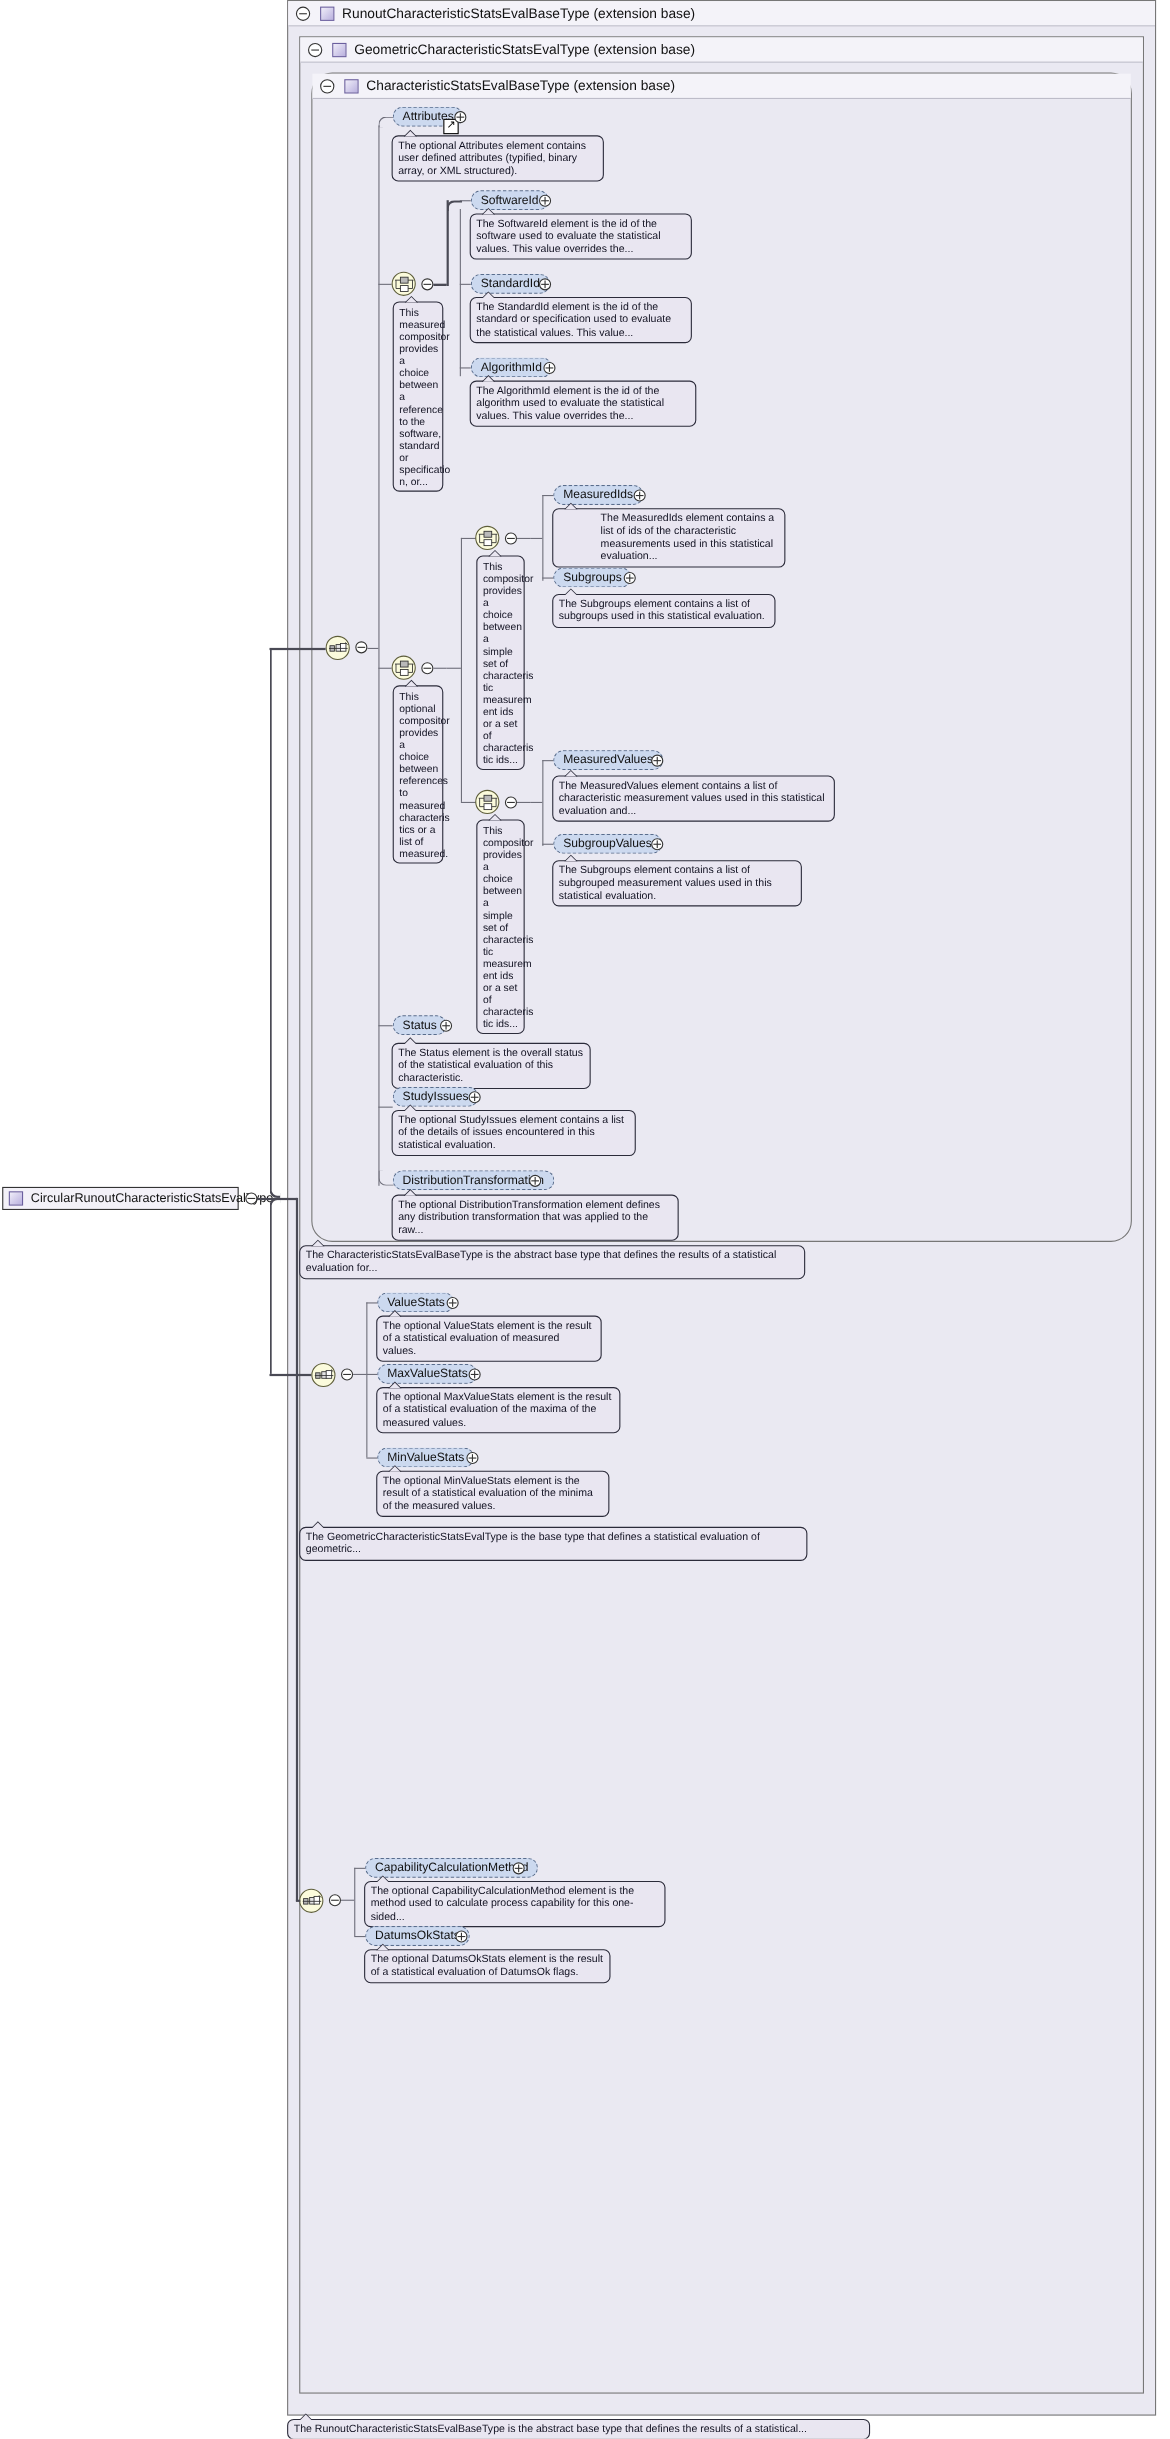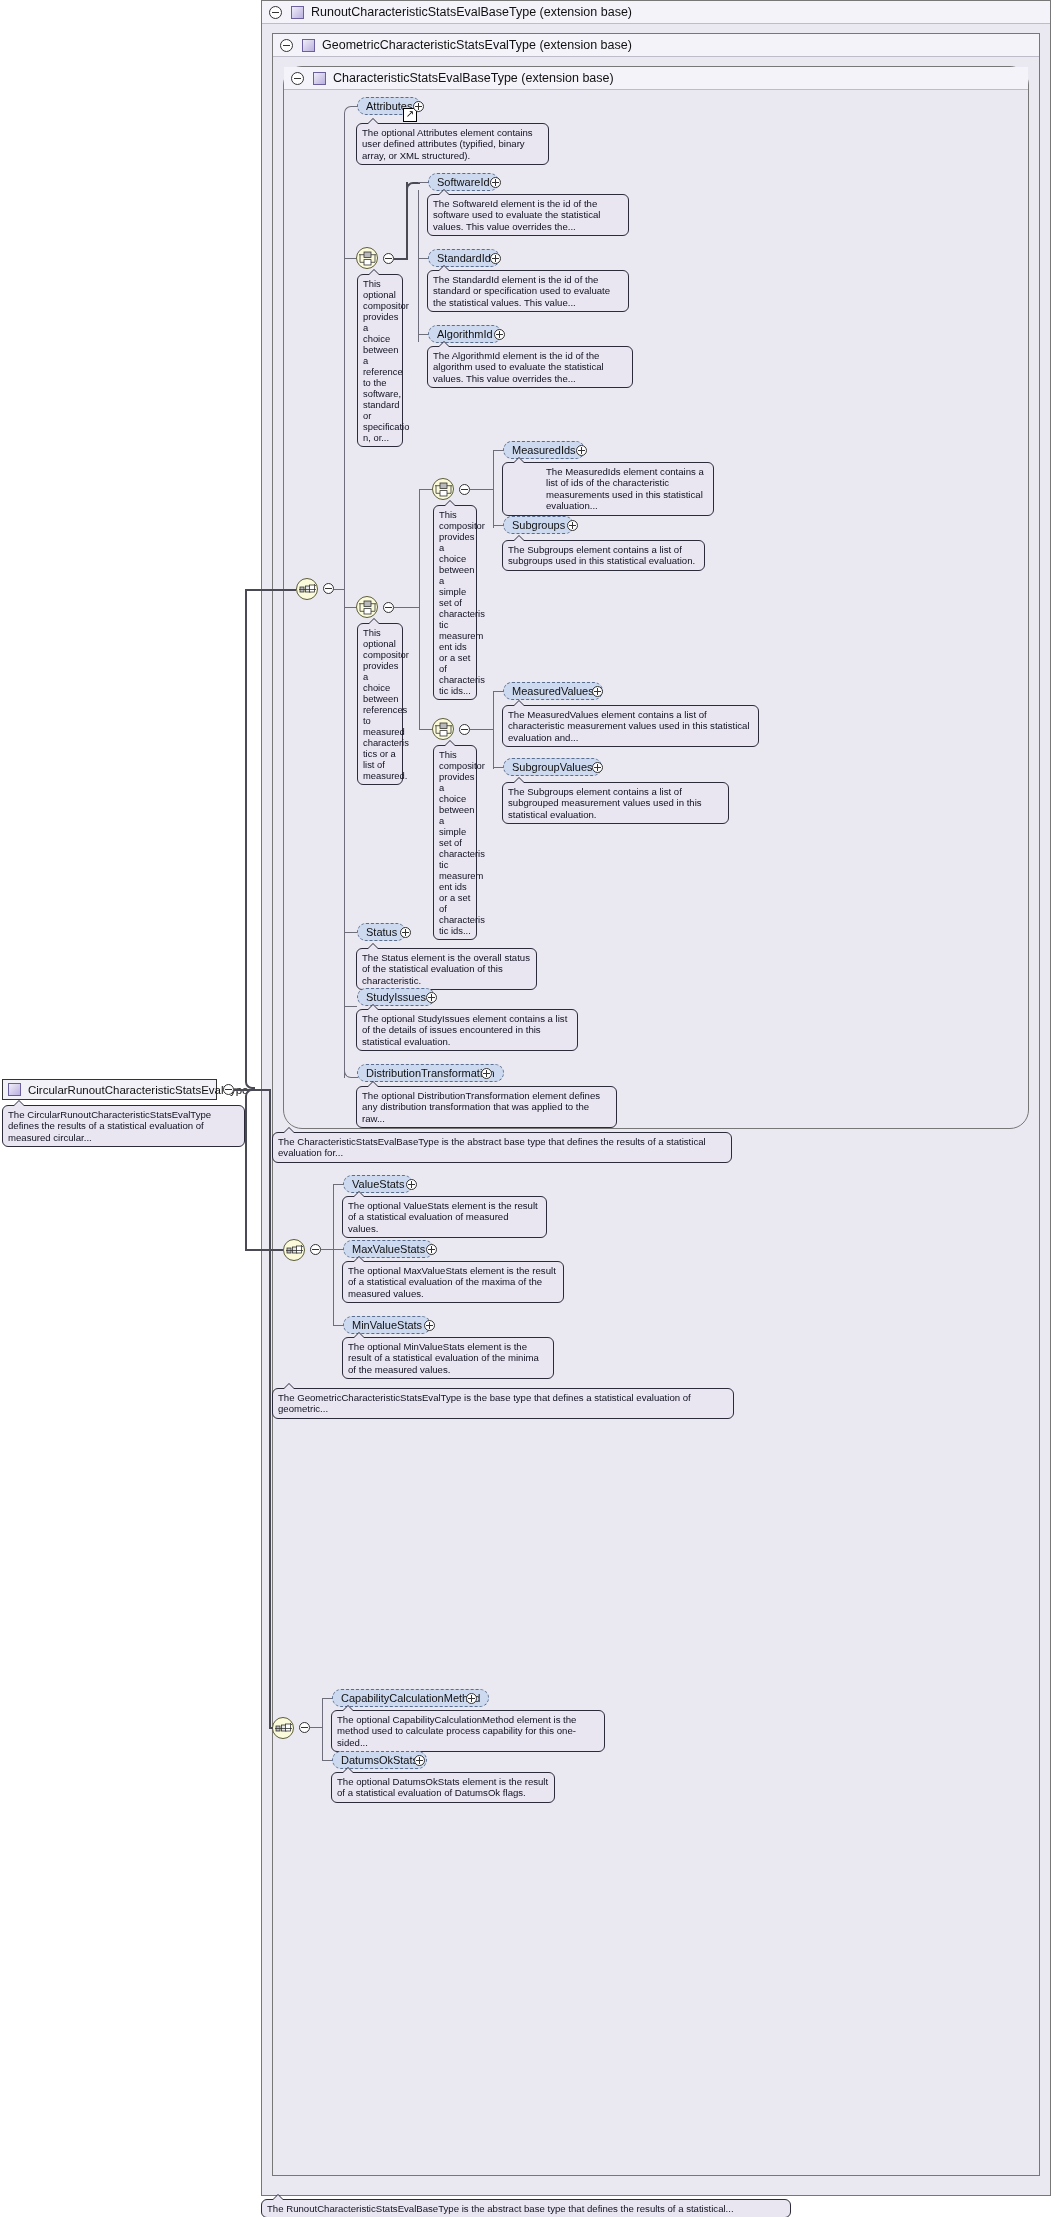--- a/index.html
+++ b/index.html
@@ -98,21 +98,20 @@
       <div class="swatch"></div>
       <span class="panel-title">CharacteristicStatsEvalBaseType (extension base)</span>
     </div>
   </div>
 
   <div class="rootbox" style="left:2px;top:1079px;width:215px;">
     <div class="swatch" style="margin-left:5px;"></div>
     <span class="lbl">CircularRunoutCharacteristicStatsEvalType</span>
   </div>
   <div class="tog" style="left:223px;top:1084px;"></div>
-  <div class="doc" style="left:2px;top:1105px;width:243px;">The CircularRunoutCharacteristicStatsEvalType defines the results of a statistical evaluation of measured circular...</div>
 
   <div class="ln thick lnh" style="left:234px;top:1089px;width:36px;"></div>
 
   <div class="comp" style="left:272px;top:1717px;">
     <svg width="18" height="18" viewBox="0 0 18 18">
       <rect x="1" y="6" width="4" height="5" fill="#b9b9b9" stroke="#333" stroke-width="0.8"></rect>
       <rect x="6.5" y="5" width="4.5" height="6" fill="#e4e4e4" stroke="#333" stroke-width="0.8"></rect>
       <rect x="10.5" y="4" width="5" height="7" fill="#fff" stroke="#333" stroke-width="0.8"></rect>
       <line x1="0" y1="8.5" x2="17" y2="8.5" stroke="#333" stroke-width="0.8"></line>
       <line x1="15" y1="3" x2="17" y2="5" stroke="#333" stroke-width="0.8"></line>
@@ -212,21 +211,21 @@
       <rect x="5" y="9.6" width="7" height="5.4" fill="#fff" stroke="#333" stroke-width="0.8"></rect>
       <line x1="0" y1="4.7" x2="5" y2="4.7" stroke="#333" stroke-width="0.8"></line>
       <line x1="12" y1="4.7" x2="17" y2="4.7" stroke="#333" stroke-width="0.8"></line>
       <line x1="1" y1="4.7" x2="1" y2="12.3" stroke="#333" stroke-width="0.8"></line>
       <line x1="1" y1="12.3" x2="5" y2="12.3" stroke="#333" stroke-width="0.8"></line>
       <line x1="16" y1="4.7" x2="16" y2="12.3" stroke="#333" stroke-width="0.8"></line>
       <line x1="12" y1="12.3" x2="16" y2="12.3" stroke="#333" stroke-width="0.8"></line>
     </svg>
   </div>
   <div class="tog" style="left:383px;top:253px;"></div>
-  <div class="doc narrow" style="left:357px;top:274px;width:46px;">This optional compositor provides a choice between a reference to the software, standard or specificatio n, or...</div>
+  <div class="doc narrow" style="left:357px;top:274px;width:46px;">This measured compositor provides a choice between a reference to the software, standard or specificatio n, or...</div>
 
   <div class="ln lnh" style="left:394px;top:258px;width:12px;"></div>
   <div class="ln lnv" style="left:418px;top:190px;height:152px;"></div>
   <div class="corner thick tl" style="left:406px;top:182px;width:14px;height:10px;border-right:none;border-bottom:none;"></div>
   <div class="ln thick lnv" style="left:406px;top:182px;height:78px;"></div>
   <div class="ln thick lnh" style="left:394px;top:258px;width:12px;"></div>
   <div class="ln lnh" style="left:418px;top:182px;width:10px;"></div>
   <div class="ln lnh" style="left:418px;top:258px;width:10px;"></div>
   <div class="ln lnh" style="left:418px;top:334px;width:10px;"></div>
 

